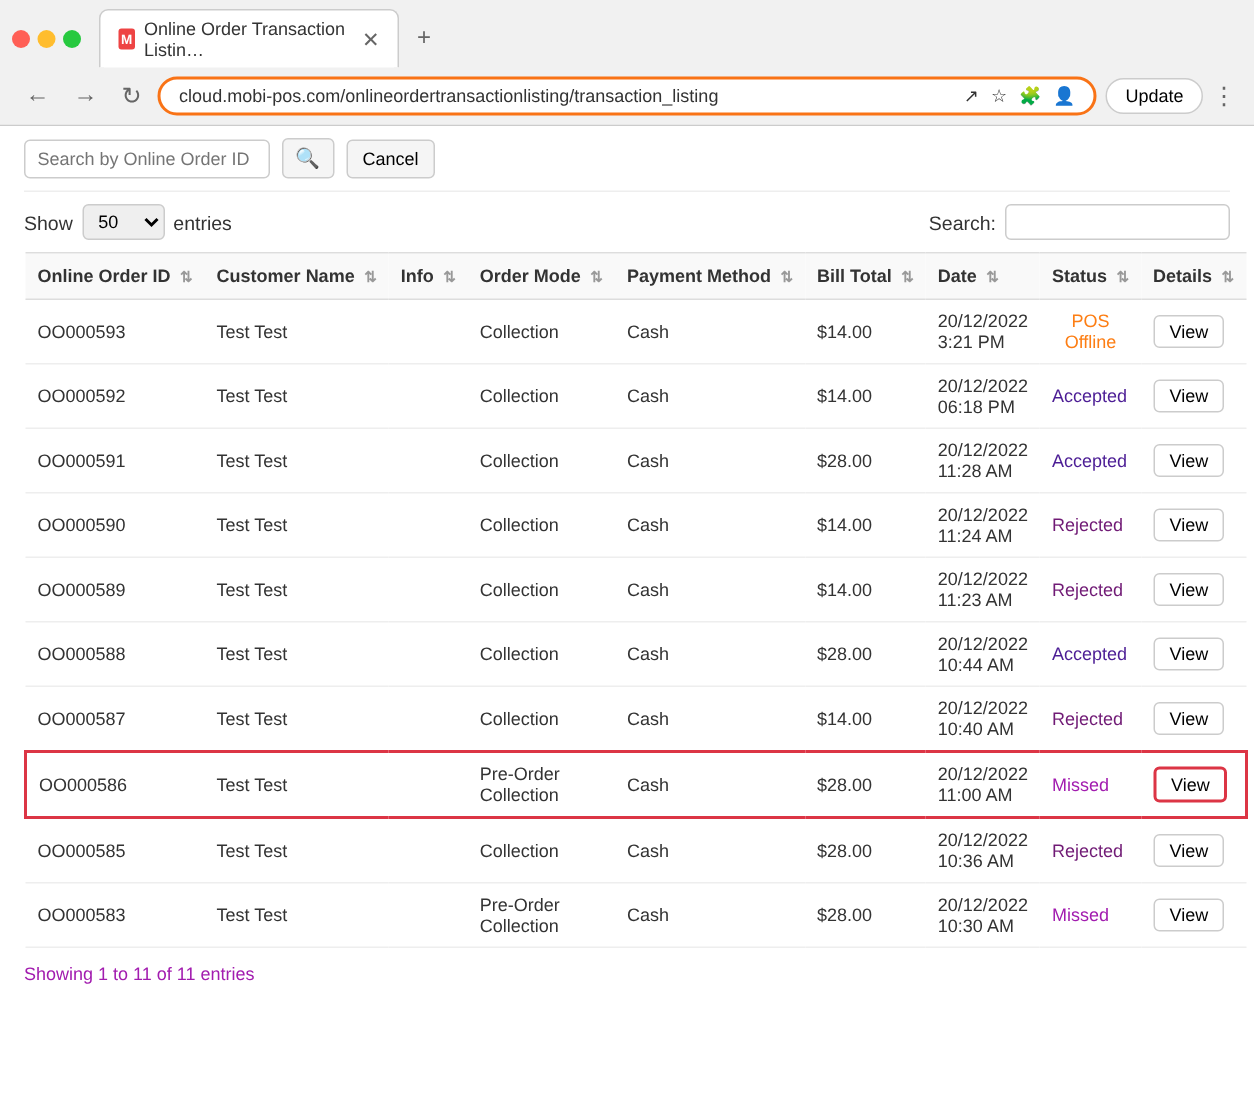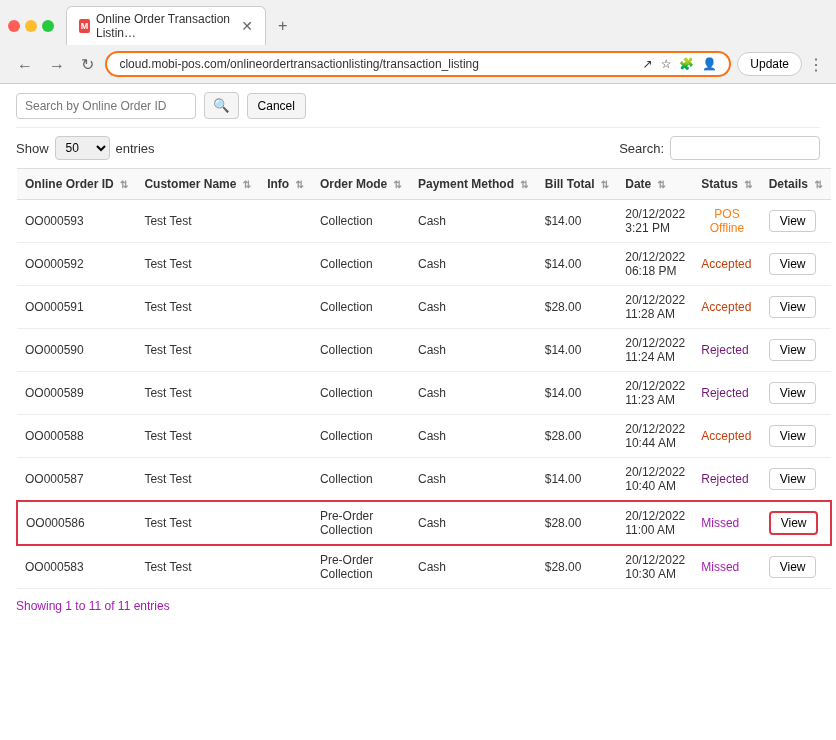--- a/index.html
+++ b/index.html
@@ -24,37 +24,37 @@
     .address-bar span { color: #333; font-size: 12px; flex: 1; }
     .address-icons { display: flex; gap: 8px; color: #666; }
     .update-btn { background: #fff; border: 1px solid #ccc; border-radius: 20px; padding: 4px 12px; font-size: 12px; cursor: pointer; }
     .more-btn { background: none; border: none; cursor: pointer; color: #666; font-size: 16px; }
 
     
     .page { padding: 0 16px 16px; }
 
     
     .search-row { display: flex; align-items: center; gap: 8px; padding: 8px 0; border-bottom: 1px solid #eee; }
-    .search-input { border: 1px solid #ccc; border-radius: 4px; padding: 5px 8px; font-size: 12px; width: 180px; }
+    .search-input { border: 1px solid #ccc; border-radius: 4px; padding: 5px 8px; font-size: 12px; width: 164px; }
     .search-btn { background: #f5f5f5; border: 1px solid #ccc; border-radius: 4px; padding: 5px 8px; cursor: pointer; }
     .cancel-btn { background: #f5f5f5; border: 1px solid #ccc; border-radius: 4px; padding: 5px 10px; cursor: pointer; font-size: 12px; }
 
     
     .controls-row { display: flex; align-items: center; justify-content: space-between; padding: 8px 0; }
     .show-entries { display: flex; align-items: center; gap: 6px; font-size: 13px; }
     .entries-select { border: 1px solid #ccc; border-radius: 4px; padding: 3px 6px; font-size: 12px; }
     .search-right { display: flex; align-items: center; gap: 6px; font-size: 13px; }
     .search-right-input { border: 1px solid #ccc; border-radius: 4px; padding: 4px 8px; font-size: 12px; width: 150px; }
 
     
     table { width: 100%; border-collapse: collapse; font-size: 12px; }
     th { background: #f9f9f9; border-top: 1px solid #ddd; border-bottom: 1px solid #ddd; padding: 8px 8px; text-align: left; font-weight: 600; font-size: 12px; color: #333; white-space: nowrap; }
     td { padding: 7px 8px; border-bottom: 1px solid #eee; vertical-align: middle; font-size: 12px; }
     .sort-icon { color: #999; font-size: 10px; margin-left: 3px; }
-    .status-accepted { color: #c2410c; font-weight: 500; }
+    .status-accepted { color: #4c1d95; font-weight: 500; }
     .status-rejected { color: #701a75; font-weight: 500; }
     .status-missed { color: #a21caf; font-weight: 500; margin-left: 32px; }
     .status-pos-offline { color: #fd7e14; font-weight: 500; text-align: center; }
     .view-btn { background: #fff; border: 1px solid #ccc; border-radius: 4px; padding: 3px 10px; cursor: pointer; font-size: 12px; }
     .highlighted-row td { border-top: 2px solid #dc3545; border-bottom: 2px solid #dc3545; }
     .highlighted-row td:first-child { border-left: 2px solid #dc3545; }
     .highlighted-row td:last-child { border-right: 2px solid #dc3545; }
     .highlighted-view-btn { border: 2px solid #dc3545 !important; }
 
     
@@ -220,20 +220,31 @@
           <td>Test Test</td>
           <td></td>
           <td>Pre-Order Collection</td>
           <td>Cash</td>
           <td>$28.00</td>
           <td>20/12/2022 11:00 AM</td>
           <td class="status-missed">Missed</td>
           <td><button class="view-btn highlighted-view-btn">View</button></td>
         </tr>
         <tr>
+          <td>OO000585</td>
+          <td>Test Test</td>
+          <td></td>
+          <td>Collection</td>
+          <td>Cash</td>
+          <td>$28.00</td>
+          <td>20/12/2022 10:36 AM</td>
+          <td class="status-rejected">Rejected</td>
+          <td><button class="view-btn">View</button></td>
+        </tr>
+        <tr>
           <td>OO000583</td>
           <td>Test Test</td>
           <td></td>
           <td>Pre-Order Collection</td>
           <td>Cash</td>
           <td>$28.00</td>
           <td>20/12/2022 10:30 AM</td>
           <td class="status-missed">Missed</td>
           <td><button class="view-btn">View</button></td>
         </tr>

